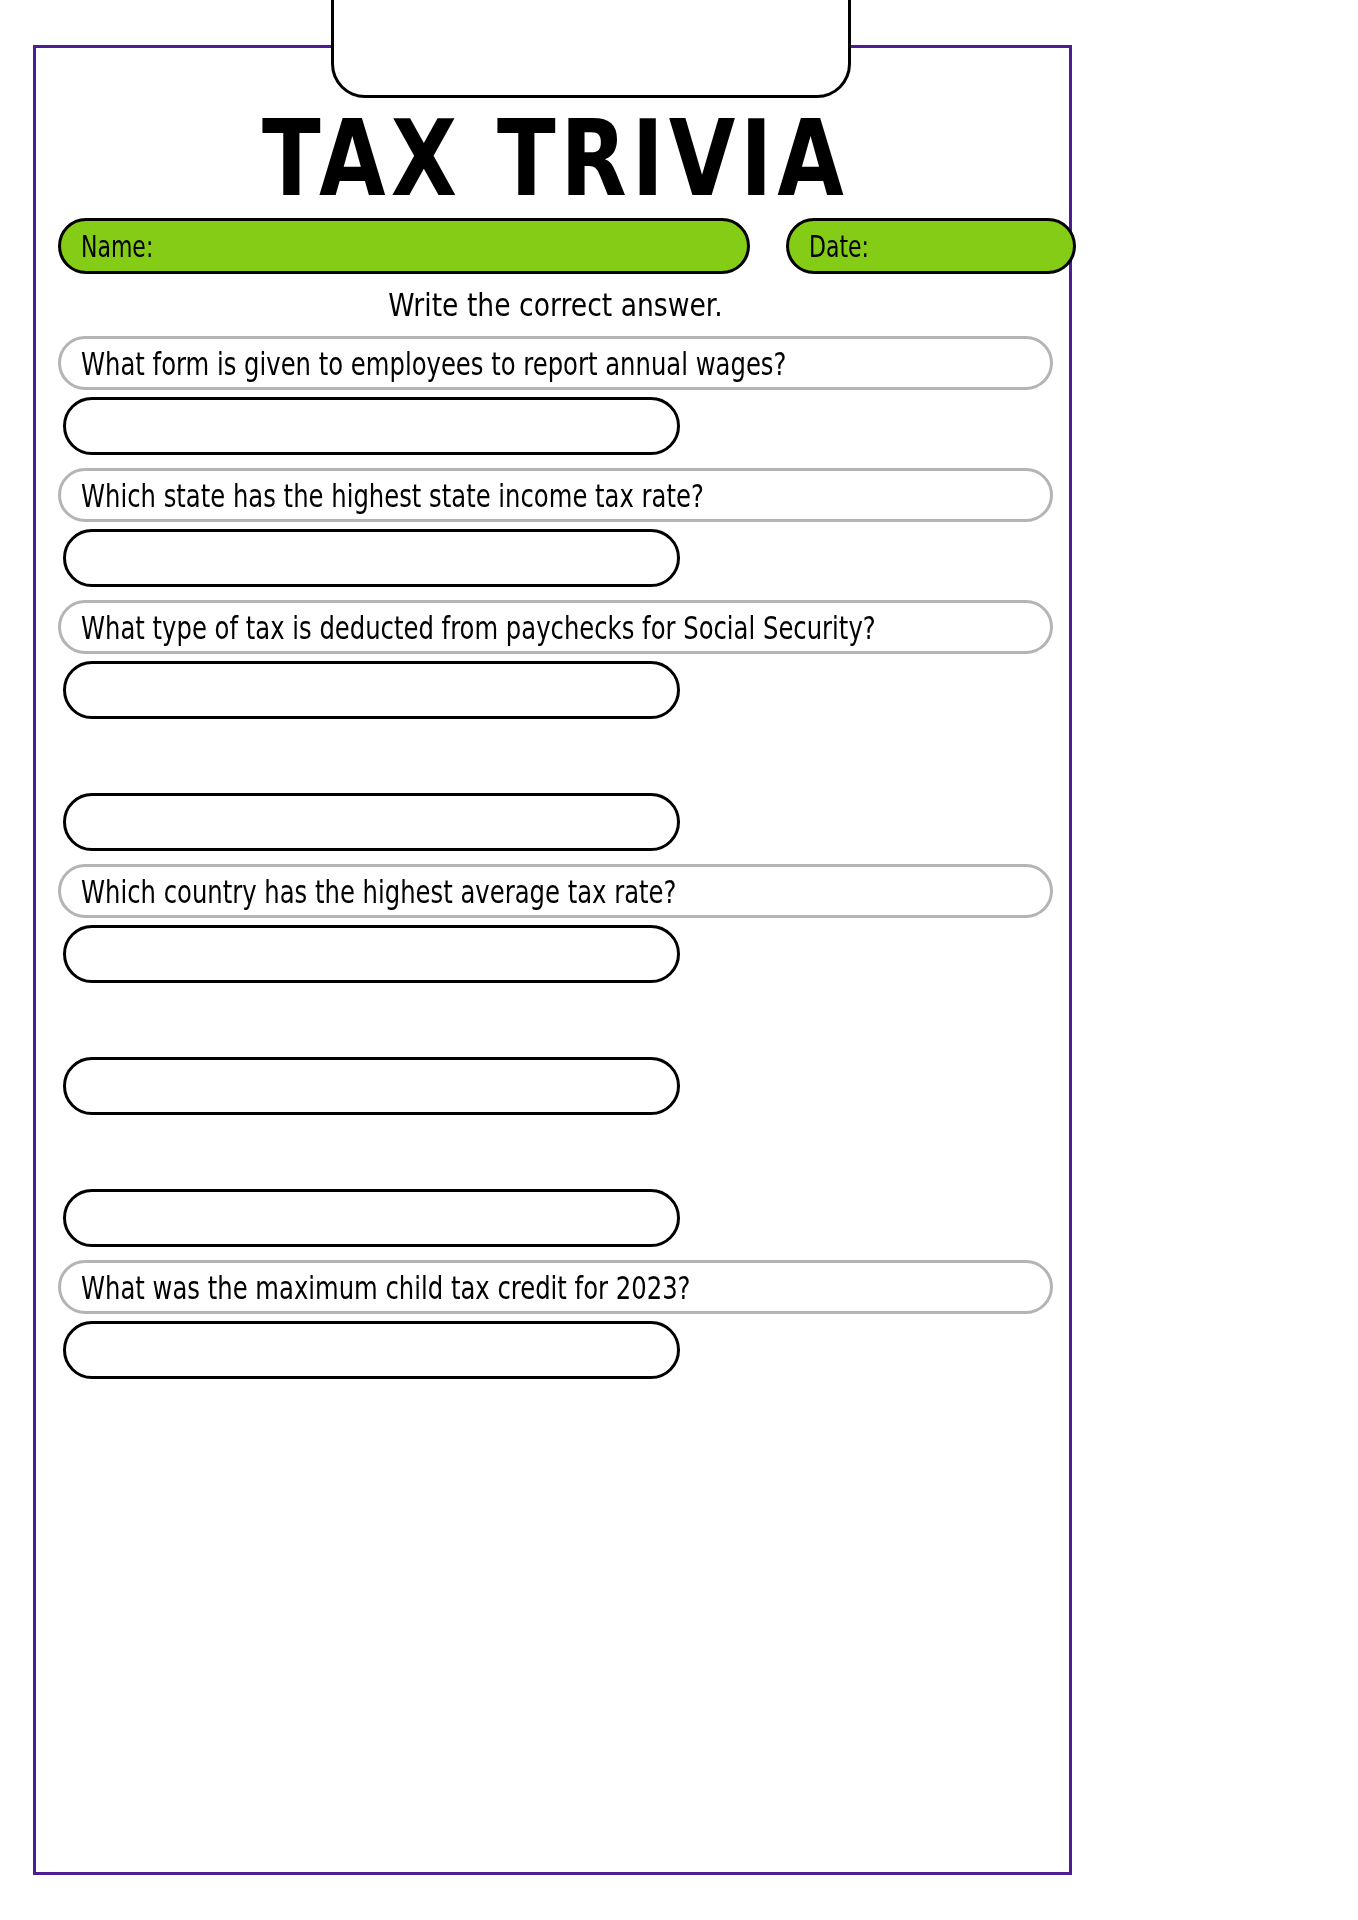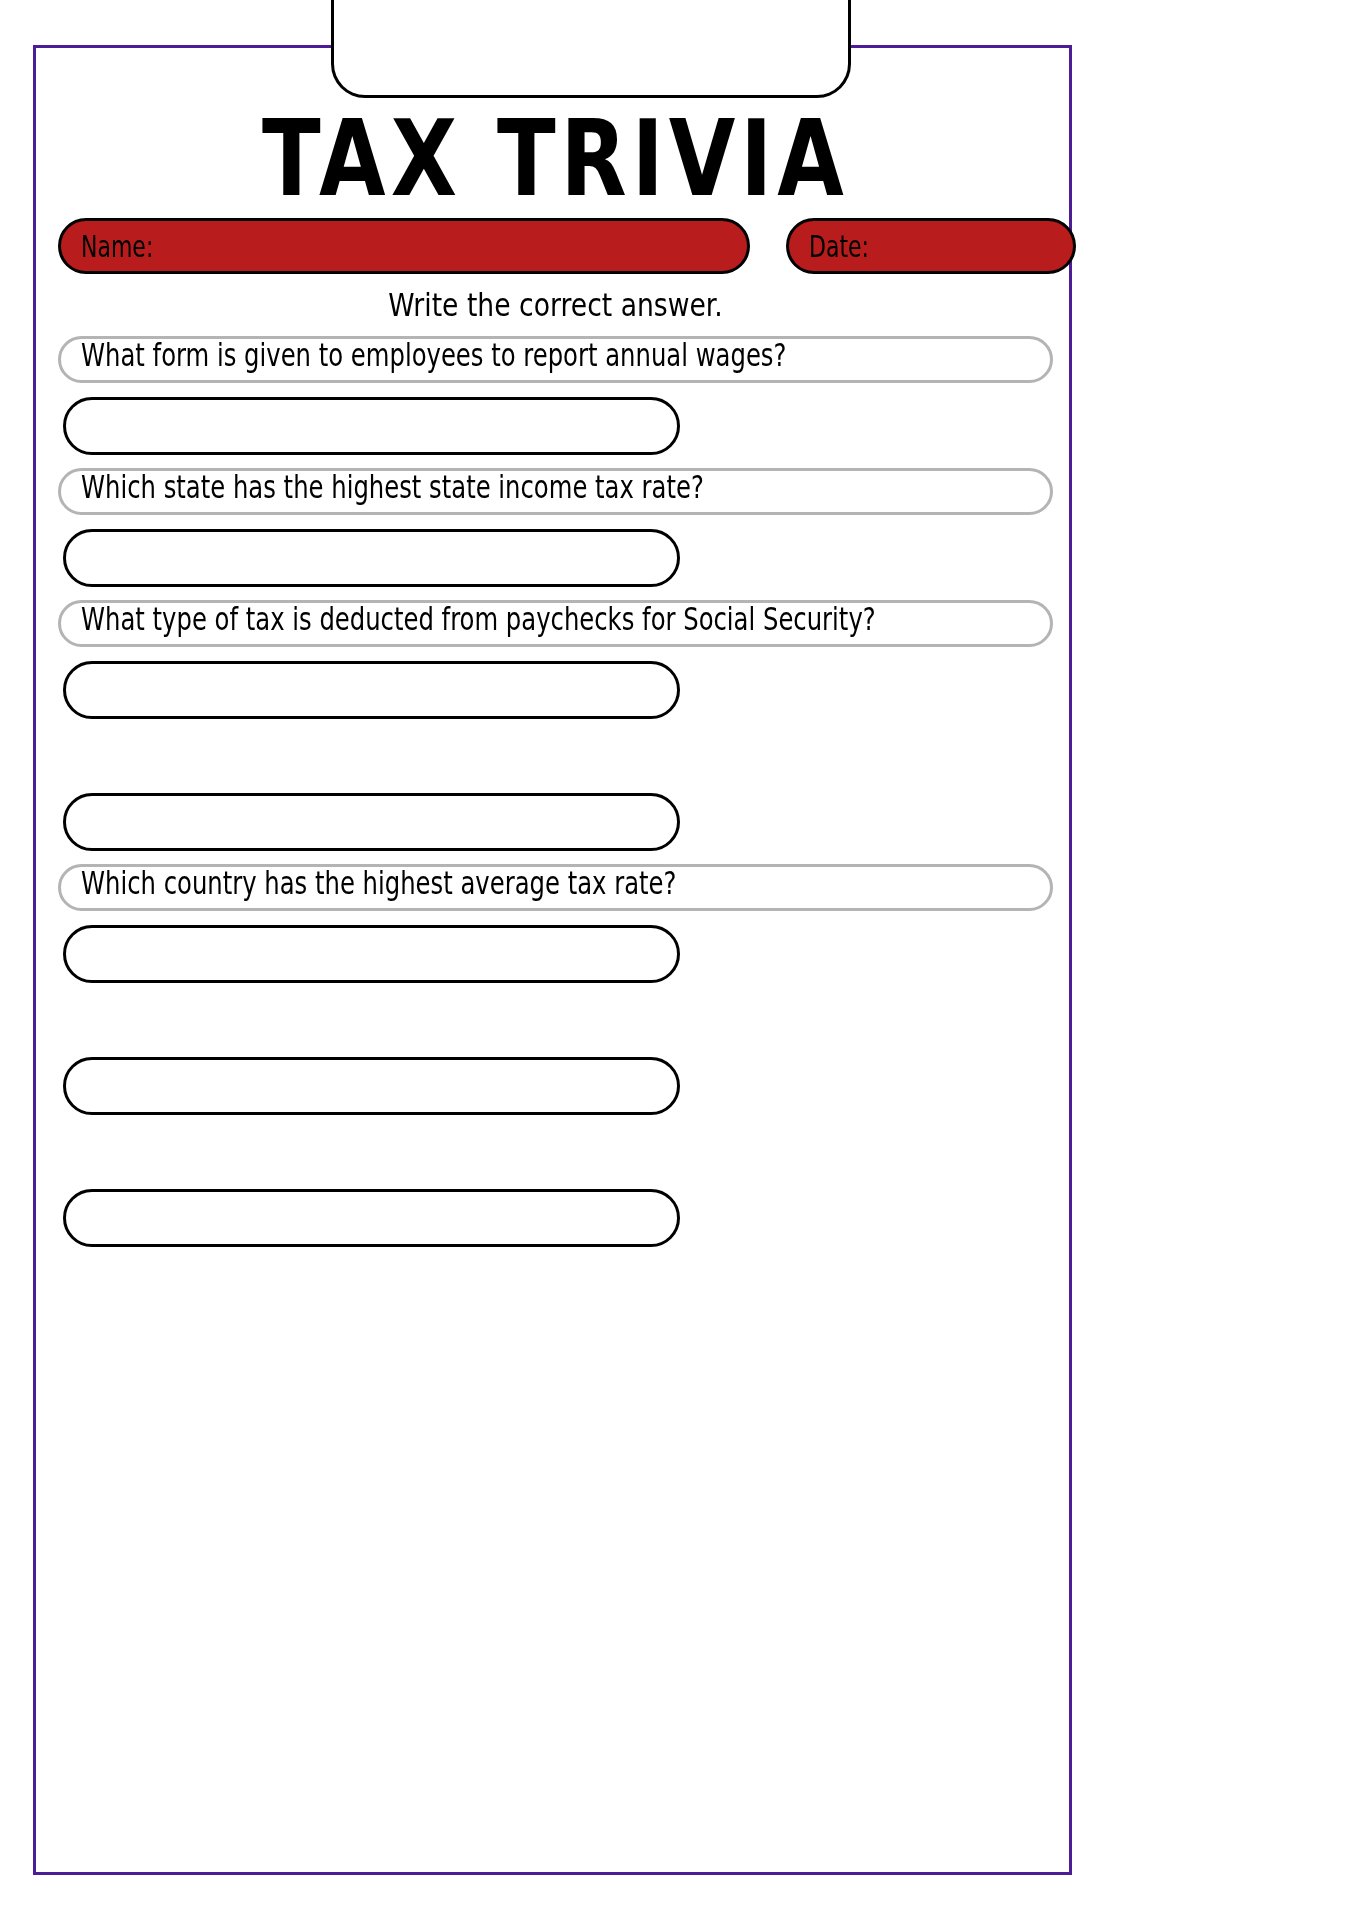--- a/index.html
+++ b/index.html
@@ -80,21 +80,21 @@
     width: 995px;
     height: 56px;
   }
   .meta-pill {
     position: absolute;
     top: 0;
     height: 56px;
     border: 3px solid #000;
     border-radius: 28px;
     box-sizing: border-box;
-    background: #b91c1c;
+    background: #84cc16;
     display: flex;
     align-items: center;
     padding-left: 20px;
   }
   #name-pill { left: 0; width: 692px; }
   #date-pill { left: 728px; width: 290px; }
   .meta-label {
     font-family: "DejaVu Sans", sans-serif;
     font-size: 25px;
     color: #000;
@@ -127,27 +127,27 @@
   }
   .qa-block {
     position: relative;
     height: 132px;
   }
   .question-pill {
     position: absolute;
     left: 0;
     top: 0;
     width: 995px;
-    height: 47px;
+    height: 54px;
     border: 3px solid #b4b4b4;
     border-radius: 29px;
     box-sizing: border-box;
     background: #fff;
     display: flex;
-    align-items: flex-start;
+    align-items: center;
     padding-left: 20px;
     overflow: hidden;
   }
   .question-text {
     font-family: "DejaVu Sans", sans-serif;
     font-size: 27px;
     color: #000;
     transform: scaleY(1.18) scaleX(0.9);
     transform-origin: left center;
     white-space: nowrap;
@@ -221,15 +221,21 @@
     </div>
 
     <div class="qa-block">
       <div class="answer-pill"></div>
     </div>
 
     <div class="qa-block">
       <div class="answer-pill"></div>
     </div>
 
+    <div class="qa-block">
+      <div class="question-pill">
+        <span class="question-text">What was the maximum child tax credit for 2023?</span>
+      </div>
+      <div class="answer-pill"></div>
+    </div>
 
   </div>
 </div>
 
 </body></html>

